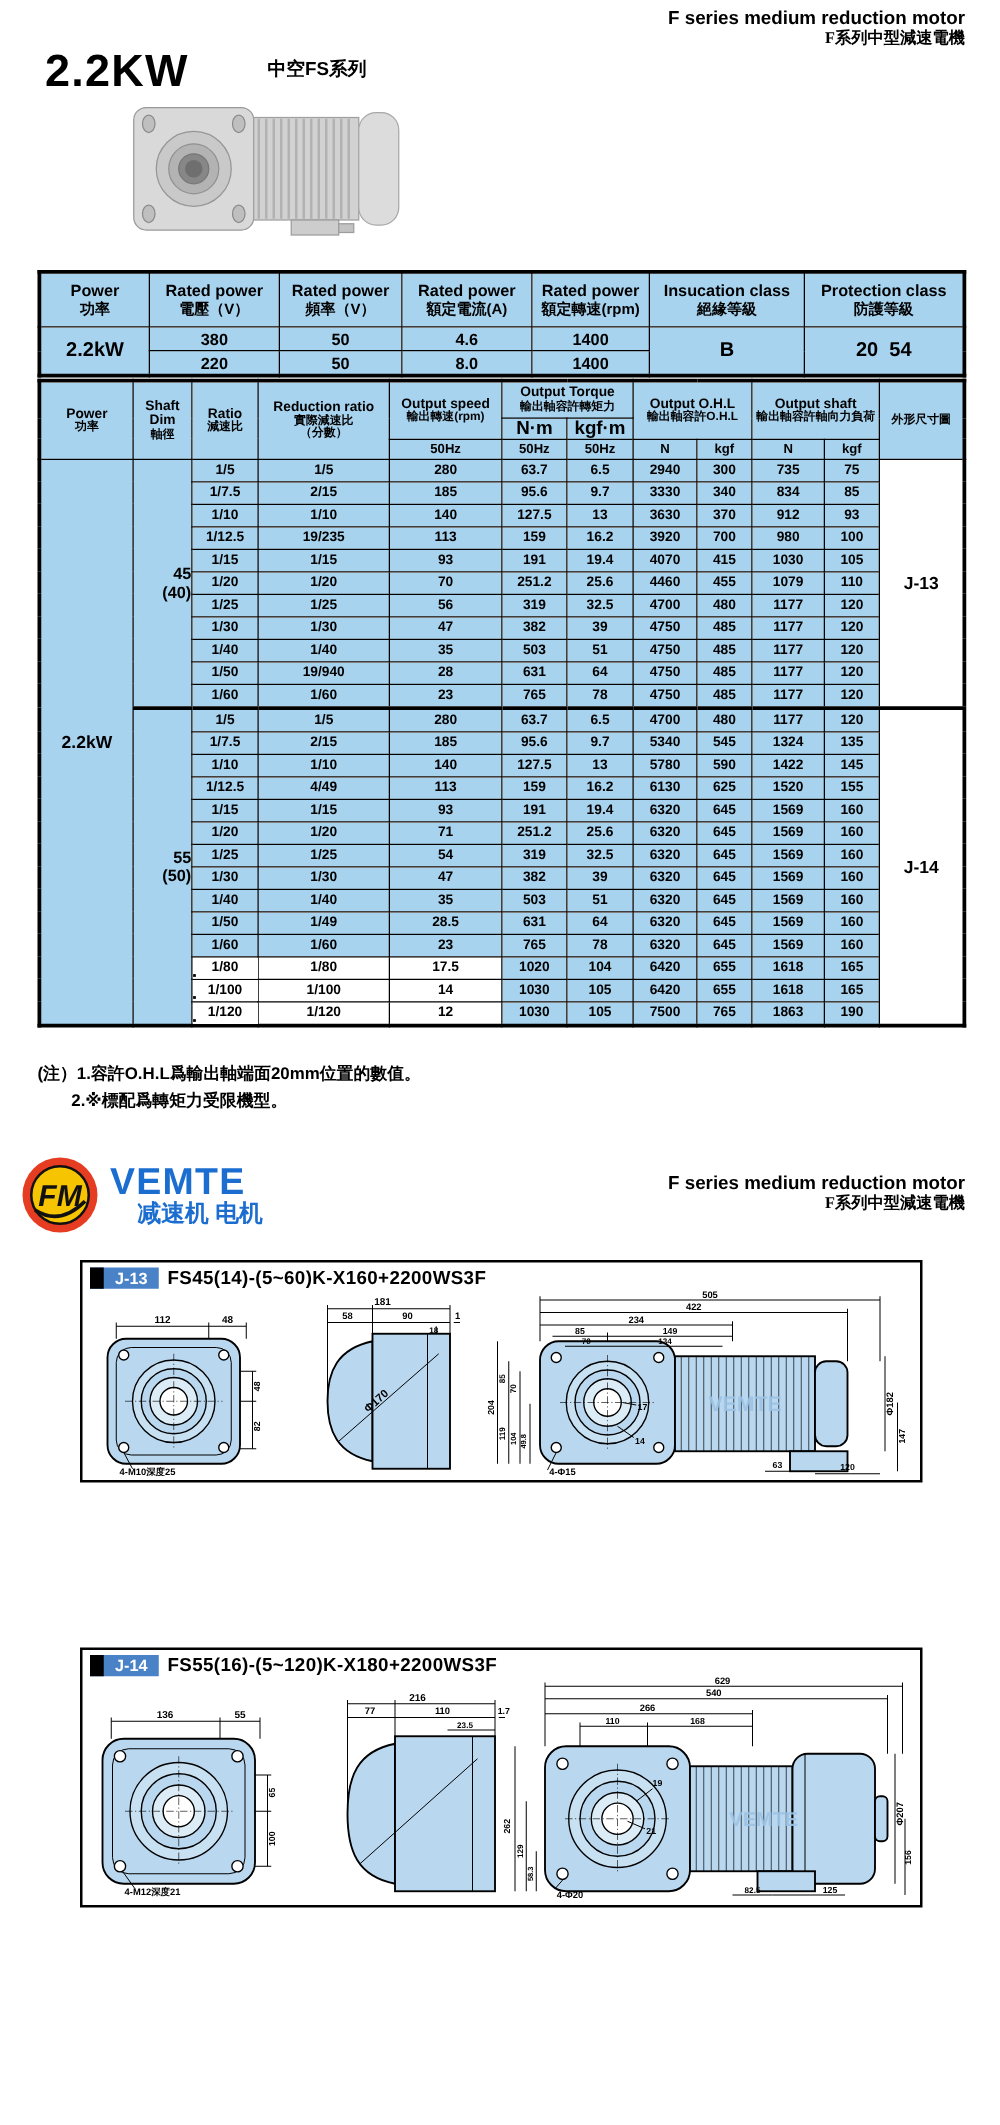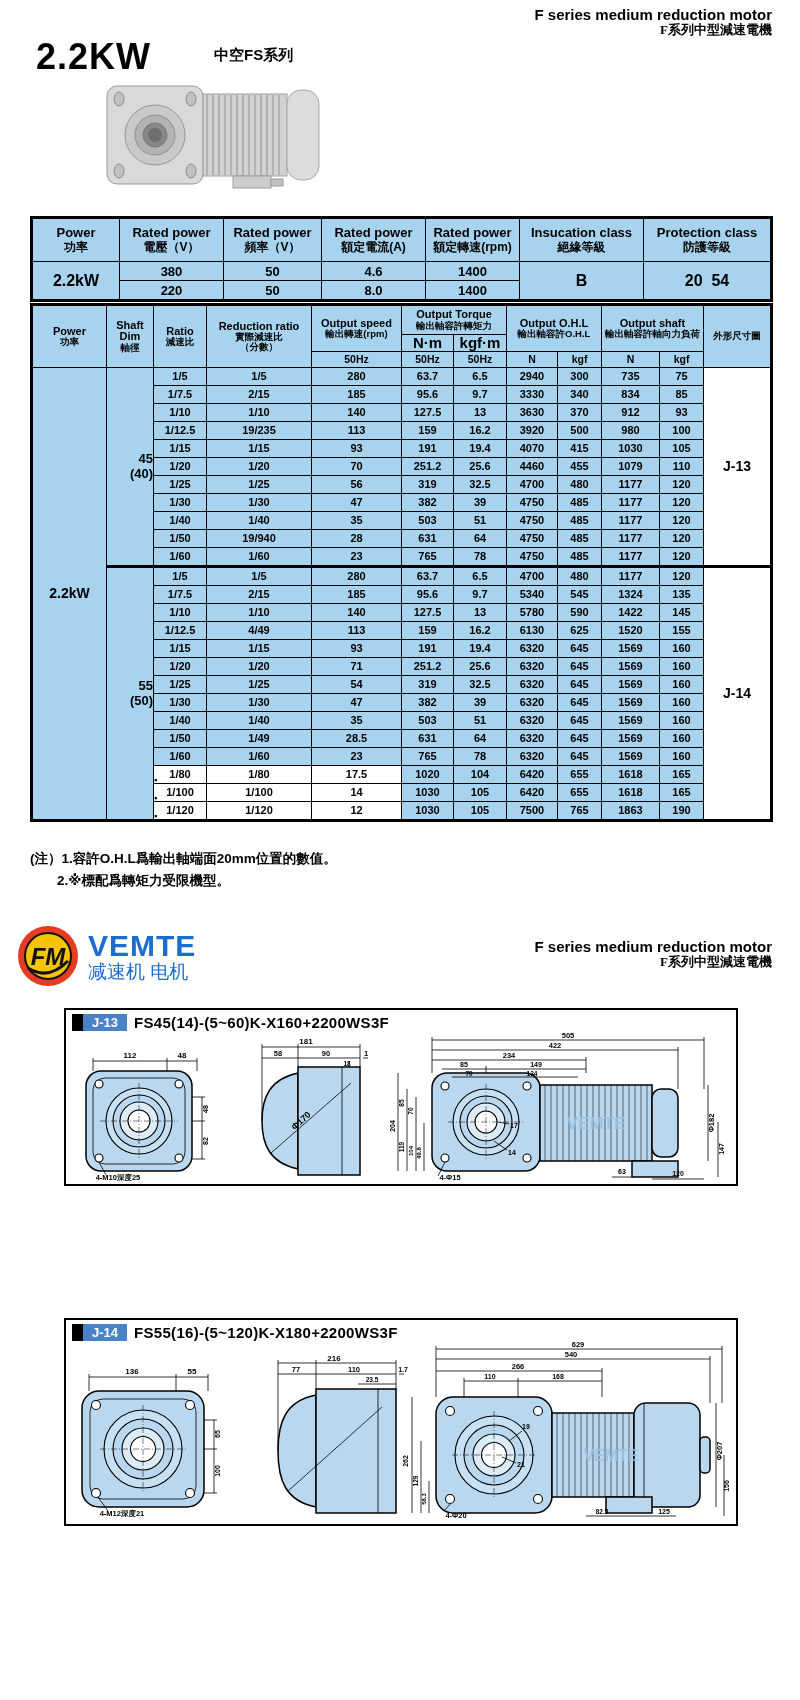--- a/index.html
+++ b/index.html
@@ -39,21 +39,21 @@
   .t2 td.shaft{font-size:13px;white-space:pre-line;text-align:right;}
   .t2 td.dimcell{background:#fff;font-size:14px;}
   .t2 tr.gstart td{border-top:3px solid #000;}
   
   .notes{position:absolute;left:30px;top:848px;font-size:13.5px;font-weight:bold;line-height:1.6;}
   .notes .ind{padding-left:27px;}
   
   .brand{position:absolute;left:16px;top:924px;display:flex;align-items:center;gap:8px;}
   .brand .txt{line-height:1.02;}
   .brand .nm{font-size:30px;font-weight:bold;color:#1b6ed0;letter-spacing:1px;}
-  .brand .sub{font-size:19px;font-weight:normal;color:#1b6ed0;}
+  .brand .sub{font-size:19px;font-weight:bold;color:#1b6ed0;margin-left:22px;}
   
   .dwg{position:absolute;left:64px;width:674px;border:2px solid #000;background:#fff;box-sizing:border-box;}
   .j13box{top:1008px;height:178px;}
   .j14box{top:1318px;height:208px;}
   .tbar{display:flex;align-items:center;gap:7px;margin:4px 0 0 6px;}
   .tag{background:#4a82c8;color:#fff;font-weight:bold;font-size:13px;padding:1px 9px;border-left:11px solid #000;}
   .ttl{font-weight:bold;font-size:15px;letter-spacing:.3px;}
   
   .shape{fill:#b9d7ee;stroke:#000;stroke-width:1.5;}
   .ring1{fill:#c7e0f2;stroke:#000;stroke-width:1.1;}
@@ -277,21 +277,21 @@
           <td>912</td>
           <td>93</td>
         </tr>
         <tr>
           <td>1/12.5</td>
           <td>19/235</td>
           <td>113</td>
           <td>159</td>
           <td>16.2</td>
           <td>3920</td>
-          <td>500</td>
+          <td>700</td>
           <td>980</td>
           <td>100</td>
         </tr>
         <tr>
           <td>1/15</td>
           <td>1/15</td>
           <td>93</td>
           <td>191</td>
           <td>19.4</td>
           <td>4070</td>

